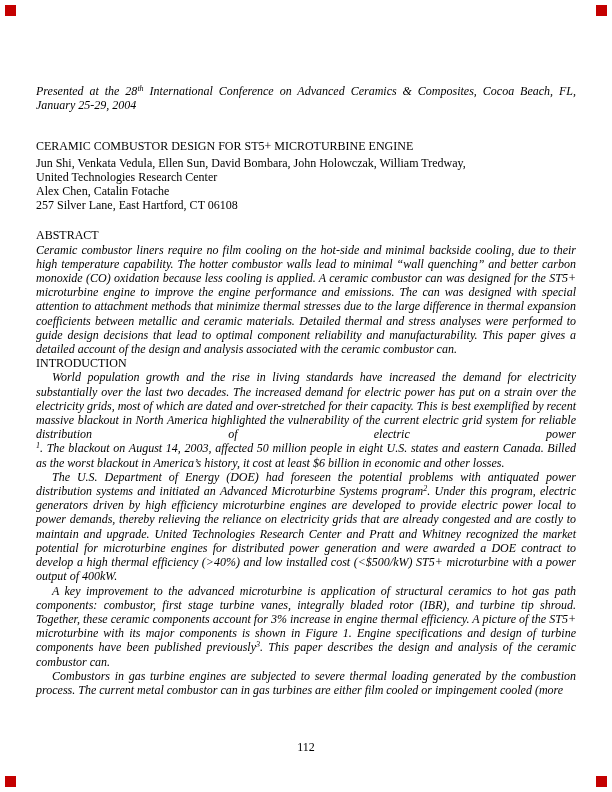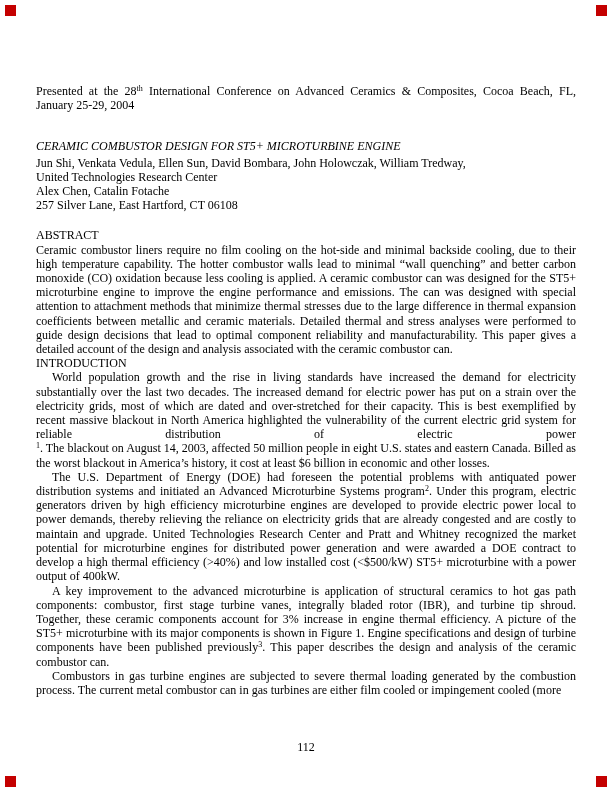--- a/index.html
+++ b/index.html
@@ -20,30 +20,30 @@
 
   .content {
     position: absolute;
     left: 36px;
     top: 84px;
     width: 540px;
     font-size: 12px;
     line-height: 14.2px;
   }
 
-  .note { }
+  .note { font-style: italic; }
   .note-line1 { text-align: justify; text-align-last: justify; }
 
-  .title   { margin-top: 27px; font-style: italic; }
+  .title   { margin-top: 27px; }
   .authors { margin-top: 2px; }
 
   .heading { margin-top: 16px; }
   .heading.intro-gap { margin-top: 0; }
 
-  .para { text-align: justify; }
+  .para { text-align: justify; font-style: italic; }
   .para.indent { text-indent: 16px; }
   .stretch-last { text-align-last: justify; }
 
   sup {
     font-size: 8px;
     line-height: 0;
     vertical-align: baseline;
     position: relative;
     top: -4.5px;
   }

